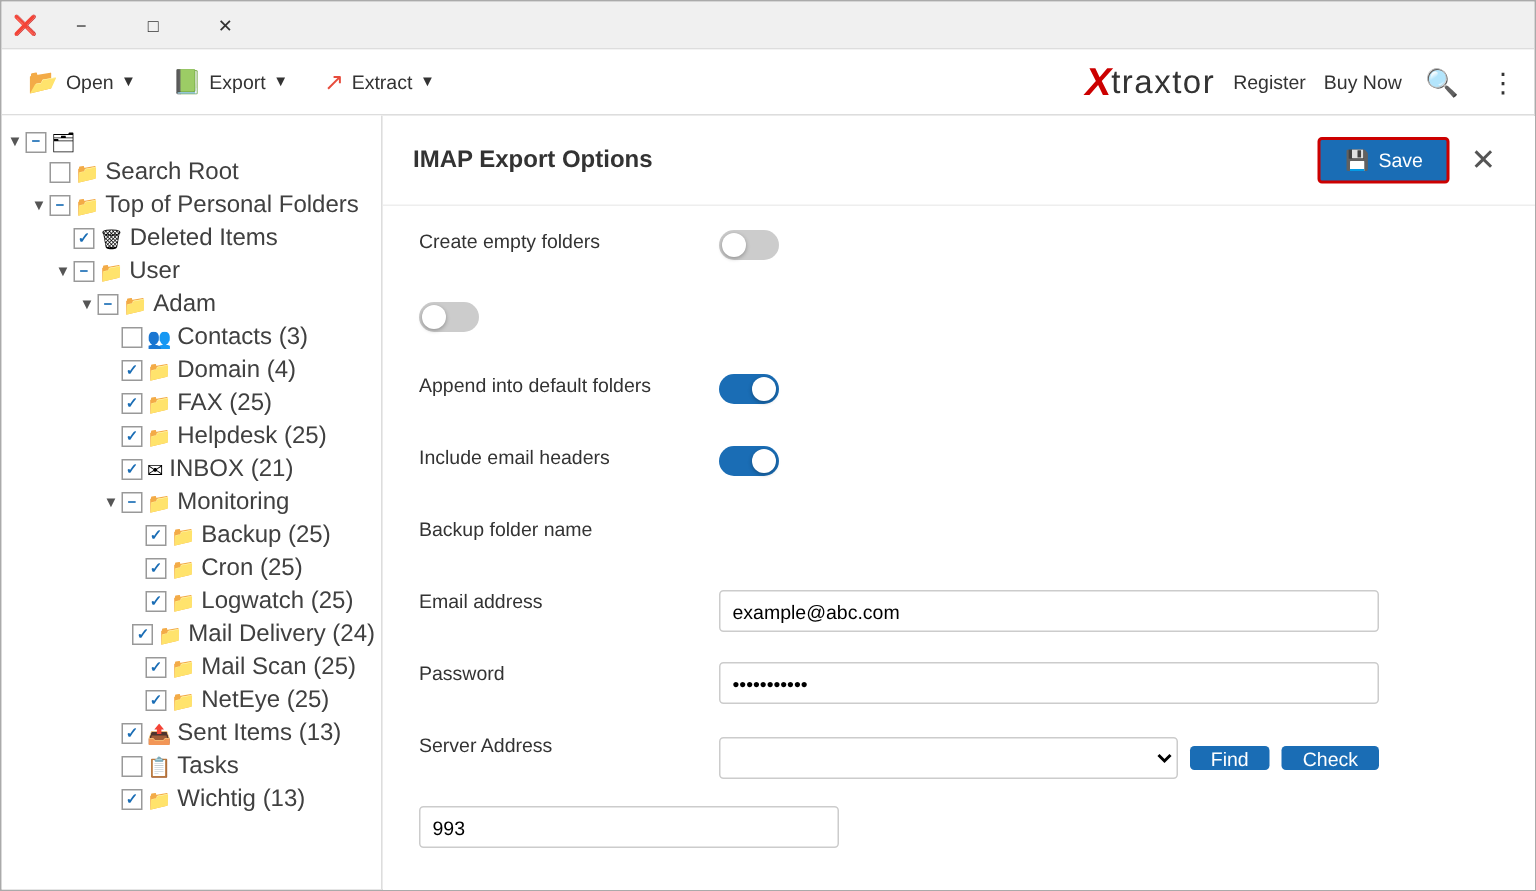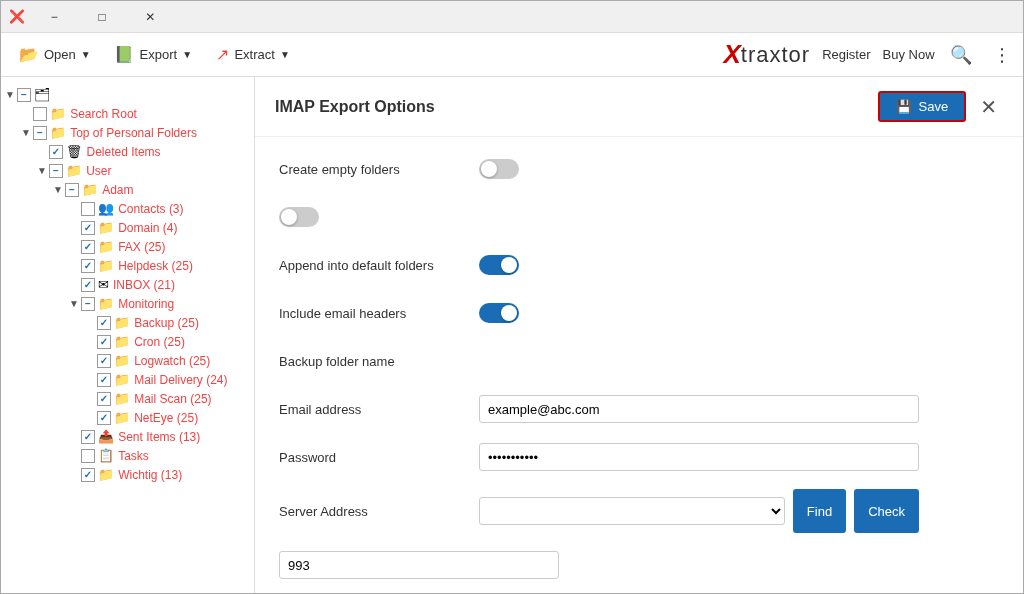--- a/index.html
+++ b/index.html
@@ -91,21 +91,21 @@
       background: white;
       font-size: 10px;
     }
     .tree-checkbox.checked { background: white; color: #0066cc; }
     .tree-checkbox.partial { background: white; color: #0066cc; }
     .tree-folder-icon {
       margin-right: 4px;
       font-size: 13px;
       flex-shrink: 0;
     }
-    .tree-label { font-size: 12px; color: #ef4444; }
+    .tree-label { font-size: 16px; color: #404040; }
 
     
     .content {
       flex: 1;
       background: white;
       padding: 0;
       overflow-y: auto;
     }
 
     
@@ -133,21 +133,20 @@
 
     .close-panel-btn {
       background: none; border: none; cursor: pointer;
       font-size: 20px; color: #555; padding: 2px 6px;
     }
 
     
     .form-body { padding: 16px 24px; }
     .form-row {
       display: flex;
-      align-items: center;
       margin-bottom: 16px;
       min-height: 32px;
     }
     .form-label {
       width: 200px;
       font-size: 13px;
       color: #333;
       flex-shrink: 0;
     }
     .form-control {
@@ -200,21 +199,21 @@
       flex: 1;
       height: 28px;
       border: 1px solid #ccc;
       border-radius: 3px;
       padding: 0 4px;
       font-size: 13px;
       background: white;
       cursor: pointer;
     }
     .find-btn, .check-btn {
-      height: 44px;
+      height: 16px;
       padding: 0 14px;
       border: none;
       border-radius: 3px;
       cursor: pointer;
       font-size: 13px;
       color: white;
       white-space: nowrap;
     }
     .find-btn { background: #1a6db5; }
     .check-btn { background: #1a6db5; }

